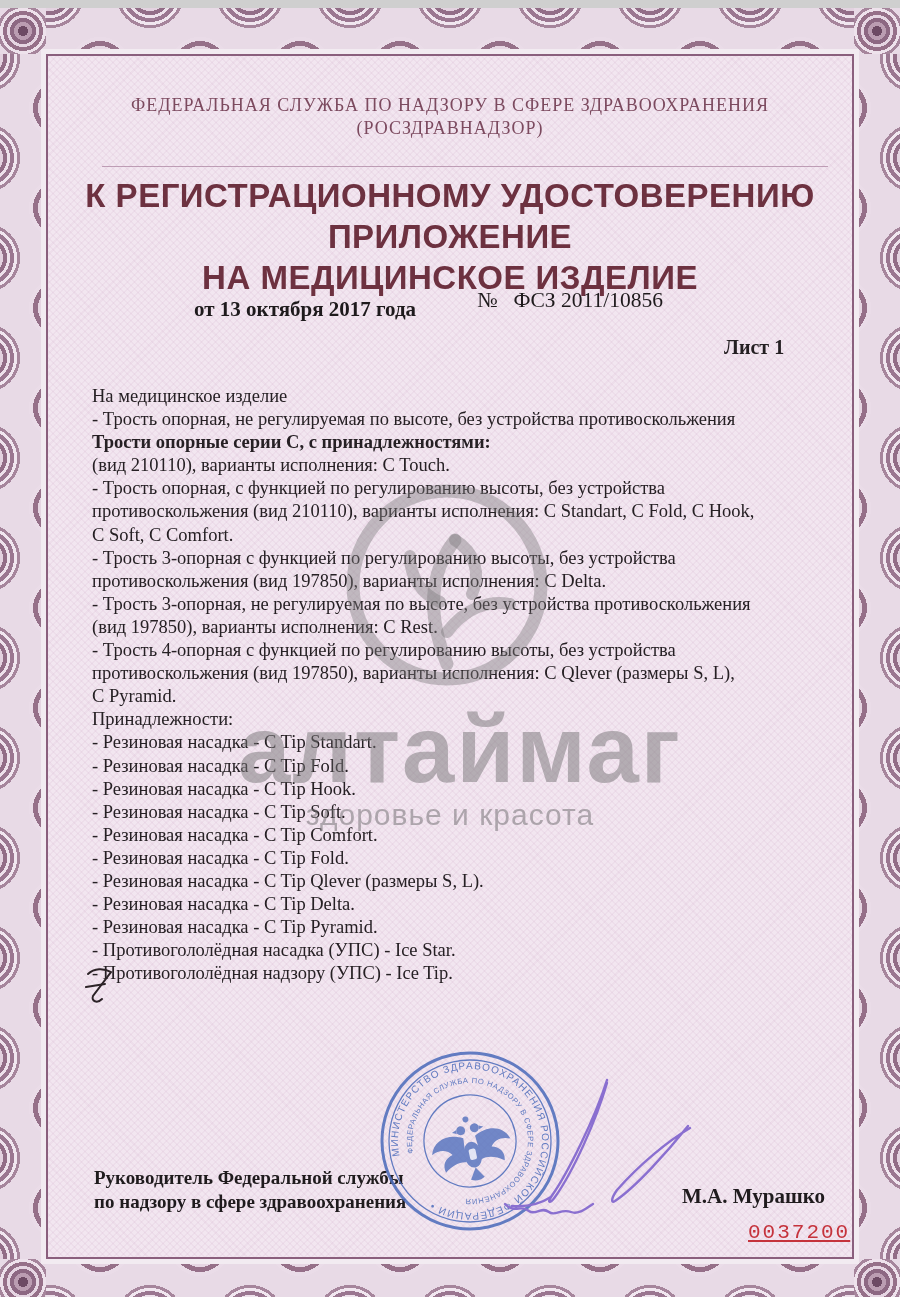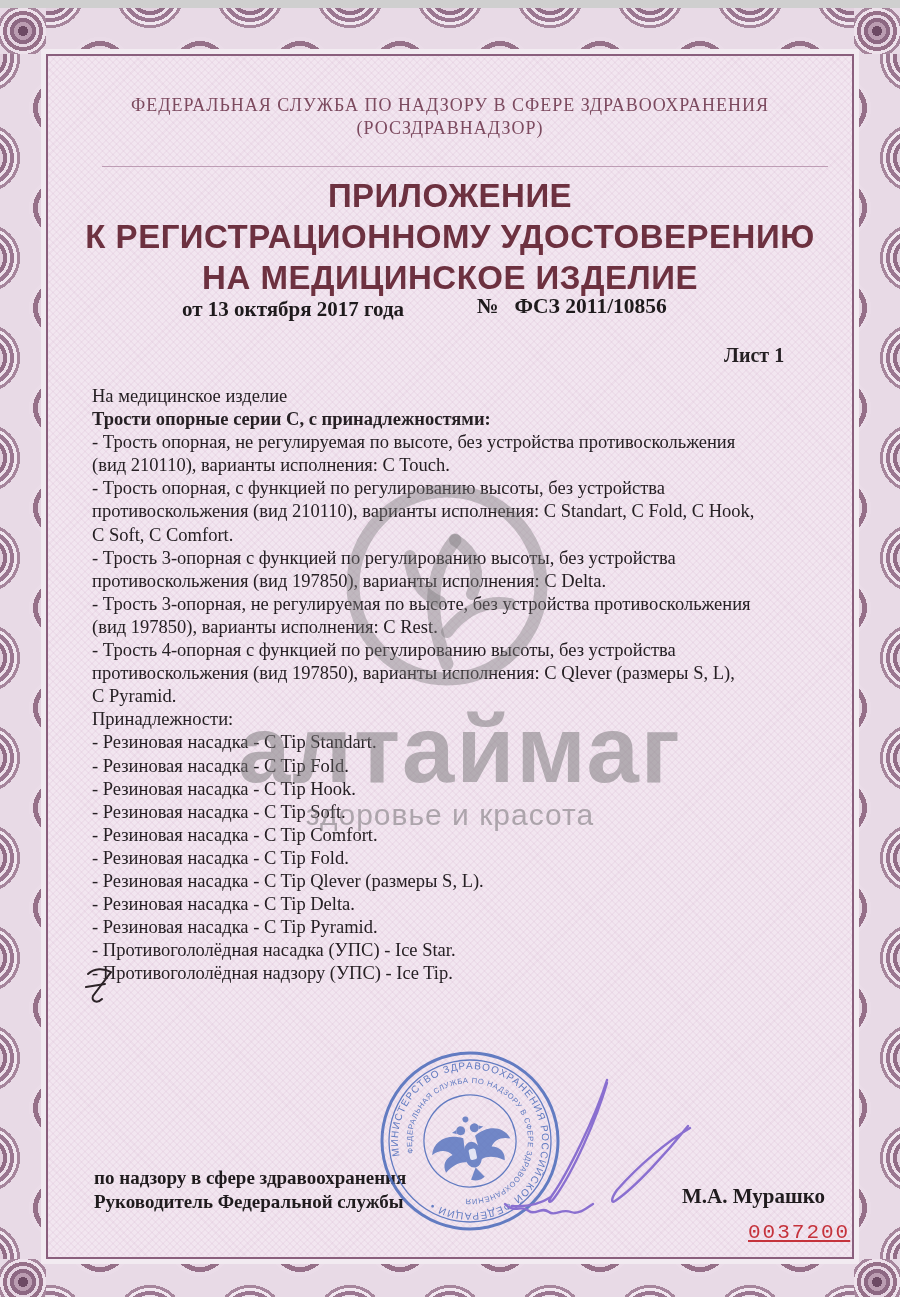--- a/index.html
+++ b/index.html
@@ -51,24 +51,24 @@
 
   .layer{position:absolute; inset:0; z-index:4;}
 
   .agency{position:absolute; left:0; right:0; top:86px; text-align:center;
     color:#7c4a5f; font-size:18px; letter-spacing:1px; line-height:23px;}
   .rule{position:absolute; left:102px; top:158px; width:726px; height:1px;
     background:rgba(150,100,135,0.55);}
   .title{position:absolute; left:0; right:0; top:167px; text-align:center;
     color:#6d3140; font-family:"Liberation Sans", sans-serif; font-weight:bold;
     font-size:33px; line-height:41px; letter-spacing:0.5px;}
-  .dateline{position:absolute; left:182px; top:289px; font-size:21px; font-weight:bold; color:#1e1a1c;}
-  .regnum{position:absolute; left:477px; top:286px; font-size:21.5px; font-weight:bold; color:#1e1a1c;}
+  .dateline{position:absolute; left:194px; top:289px; font-size:21px; font-weight:bold; color:#1e1a1c;}
+  .regnum{position:absolute; left:477px; top:280px; font-size:21.5px; font-weight:normal; color:#1e1a1c;}
   .regnum .no{margin-right:16px;}
-  .sheet{position:absolute; left:724px; top:336px; font-size:20px; font-weight:bold; color:#241f22;}
+  .sheet{position:absolute; left:724px; top:328px; font-size:20px; font-weight:bold; color:#241f22;}
 
   .body-text{position:absolute; left:92px; top:377px; width:742px;
     font-size:18.5px; line-height:23.1px; color:#262024;}
   .body-text .line{white-space:nowrap;}
   .body-text .bold{font-weight:bold;}
 
   
   .wm{position:absolute; z-index:5; pointer-events:none;}
   .wm-logo{left:344px; top:474px; width:206px; height:206px;}
   .wm-brand{left:130px; top:688px; width:660px; text-align:center;
@@ -110,38 +110,38 @@
   <div class="layer">
 
     <div class="agency">
       <div>ФЕДЕРАЛЬНАЯ СЛУЖБА ПО НАДЗОРУ В СФЕРЕ ЗДРАВООХРАНЕНИЯ</div>
       <div>(РОСЗДРАВНАДЗОР)</div>
     </div>
 
     <div class="rule"></div>
 
     <div class="title">
+      <div>К РЕГИСТРАЦИОННОМУ УДОСТОВЕРЕНИЮ</div>
       <div>ПРИЛОЖЕНИЕ</div>
-      <div>К РЕГИСТРАЦИОННОМУ УДОСТОВЕРЕНИЮ</div>
       <div>НА МЕДИЦИНСКОЕ ИЗДЕЛИЕ</div>
     </div>
 
     <div class="dateline">от 13 октября 2017 года</div>
 
     <div class="regnum">
       <span class="no">№</span><span>ФСЗ 2011/10856</span>
     </div>
 
     <div class="sheet">Лист 1</div>
 
     <div class="body-text">
 
     <div class="line">На медицинское изделие</div>
+        <div class="line">- Трость опорная, не регулируемая по высоте, без устройства противоскольжения</div>
         <div class="line bold">Трости опорные серии С, с принадлежностями:</div>
-        <div class="line">- Трость опорная, не регулируемая по высоте, без устройства противоскольжения</div>
         <div class="line">(вид 210110), варианты исполнения: C Touch.</div>
         <div class="line">- Трость опорная, с функцией по регулированию высоты, без устройства</div>
         <div class="line">противоскольжения (вид 210110), варианты исполнения: C Standart, C Fold, C Hook,</div>
         <div class="line">C Soft, C Comfort.</div>
         <div class="line">- Трость 3-опорная с функцией по регулированию высоты, без устройства</div>
         <div class="line">противоскольжения (вид 197850), варианты исполнения: C Delta.</div>
         <div class="line">- Трость 3-опорная, не регулируемая по высоте, без устройства противоскольжения</div>
         <div class="line">(вид 197850), варианты исполнения: C Rest.</div>
         <div class="line">- Трость 4-опорная с функцией по регулированию высоты, без устройства</div>
         <div class="line">противоскольжения (вид 197850), варианты исполнения: C Qlever (размеры S, L),</div>
@@ -173,22 +173,22 @@
     <div class="wm wm-tag">здоровье и красота</div>
 
     <svg class="paraph" width="32" height="42" viewBox="0 0 32 42" xmlns="http://www.w3.org/2000/svg">
       <g fill="none" stroke="#2c2327" stroke-width="2" stroke-linecap="round">
         <path d="M4,8 C10,2 20,2 27,6 L9,30 C7,35 13,38 18,33"></path>
         <path d="M2,21 L21,18"></path>
       </g>
     </svg>
 
     <div class="signoff">
+      <div>Руководитель Федеральной службы</div>
       <div>по надзору в сфере здравоохранения</div>
-      <div>Руководитель Федеральной службы</div>
     </div>
 
     <div class="signer">М.А. Мурашко</div>
     <div class="serial">0037200</div>
 
     <svg class="stamp" viewBox="0 0 184 184" xmlns="http://www.w3.org/2000/svg">
       <defs>
         <path id="ringO" d="M 92,92 m -72,0 a 72,72 0 1,1 144,0 a 72,72 0 1,1 -144,0"></path>
         <path id="ringI" d="M 92,92 m -58,0 a 58,58 0 1,1 116,0 a 58,58 0 1,1 -116,0"></path>
       </defs>

